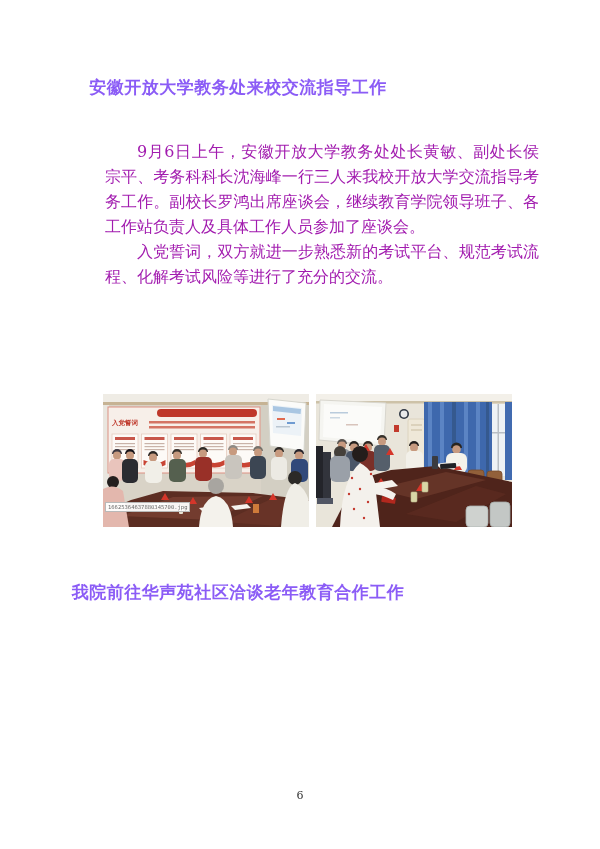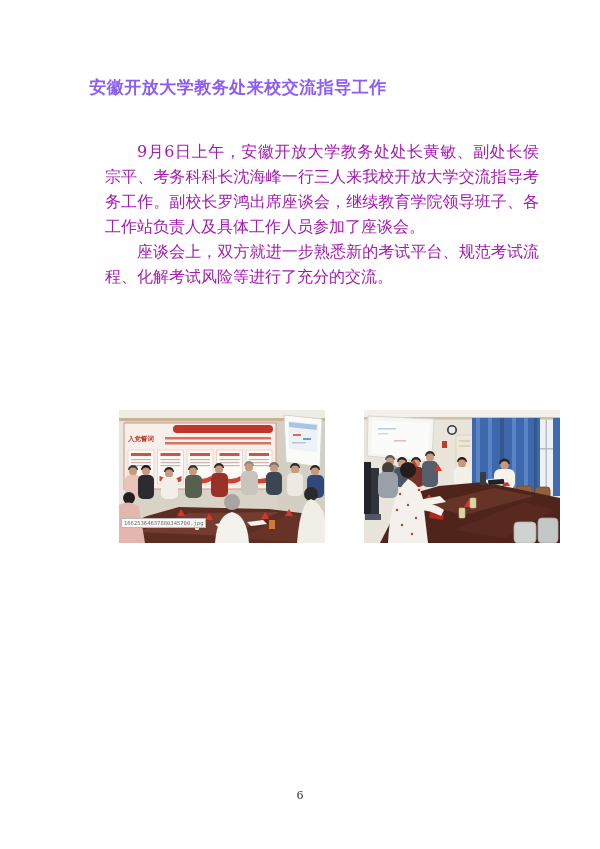--- a/index.html
+++ b/index.html
@@ -21,21 +21,21 @@
     font-size:16px;line-height:25px;text-align:justify;
     word-break:break-all;color:#a21caf;margin-left:24px;
   }
   #body1{top:139px;}
   #body2{top:635px;}
   .body-block p{margin:0;text-indent:2em;}
   .photo-row{
     position:absolute;top:394px;left:103px;width:409px;height:133px;
     display:flex;gap:7px;
   }
-  .photo-row figure{margin:16px;position:relative;flex:0 0 auto;line-height:0;}
+  .photo-row figure{margin:0;position:relative;flex:0 0 auto;line-height:0;}
   .photo-left{width:206px;height:133px;}
   .photo-right{width:196px;height:133px;}
   .watermark{
     position:absolute;left:2px;bottom:15px;
     background:rgba(255,255,255,0.95);border:0.5px solid #b9b9b9;
     font-family:"DejaVu Sans Mono","Liberation Mono",monospace;
     font-size:5.5px;line-height:8px;color:#6a6a6a;padding:0 2px;white-space:nowrap;
   }
   .page-num{
     position:absolute;top:789px;left:0;width:600px;text-align:center;
@@ -44,21 +44,21 @@
 </style>
 </head>
 <body>
 
 <div class="page">
 
   <h1 class="doc-title" id="title1">安徽开放大学教务处来校交流指导工作</h1>
 
   <div class="body-block" id="body1">
     <p>9月6日上午，安徽开放大学教务处处长黄敏、副处长侯宗平、考务科科长沈海峰一行三人来我校开放大学交流指导考务工作。副校长罗鸿出席座谈会，继续教育学院领导班子、各工作站负责人及具体工作人员参加了座谈会。</p>
-    <p>座谈会上，双方就进一步熟悉新的考试平台、规范考试流程、化解考试风险等进行了充分的交流。</p>
+    <p>入党誓词，双方就进一步熟悉新的考试平台、规范考试流程、化解考试风险等进行了充分的交流。</p>
   </div>
 
   <div class="photo-row">
 
     <figure class="photo-left">
       <svg width="206" height="133" viewBox="0 0 206 133">
         <g>
           <rect width="206" height="133" fill="#d9d3c7"></rect>
           <rect width="206" height="8" fill="#efece5"></rect>
           <rect y="8" width="206" height="3" fill="#c6b394"></rect>
@@ -313,17 +313,18 @@
           <circle cx="55" cy="80" r="1.2" fill="#c4392e"></circle>
         </g>
         <g>
           <rect x="150" y="112" width="22" height="21" rx="4" fill="#cfd2cf" stroke="#aab0ae" stroke-width="0.8"></rect>
           <rect x="174" y="108" width="20" height="25" rx="4" fill="#c3c7c5" stroke="#a2a8a6" stroke-width="0.8"></rect>
         </g>
       </svg>
     </figure>
   </div>
 
+  <h1 class="doc-title" id="title2">我院前往华声苑社区洽谈老年教育合作工作</h1>
 
 
   <div class="page-num">6</div>
 
 </div>
 
 </body></html>

